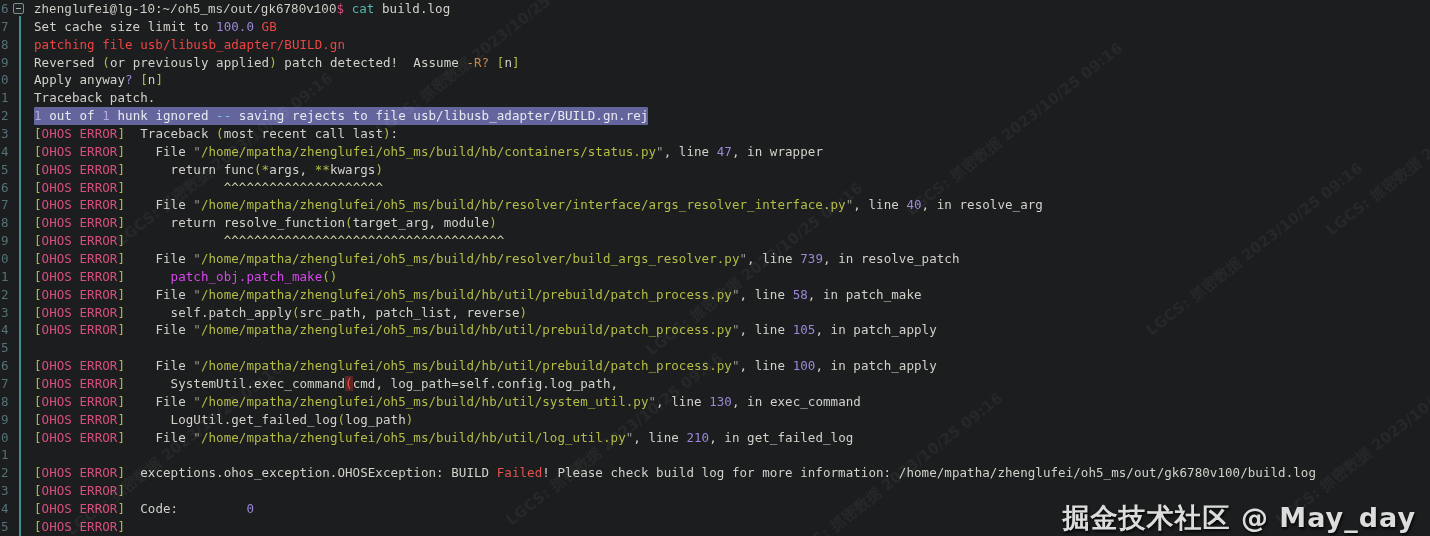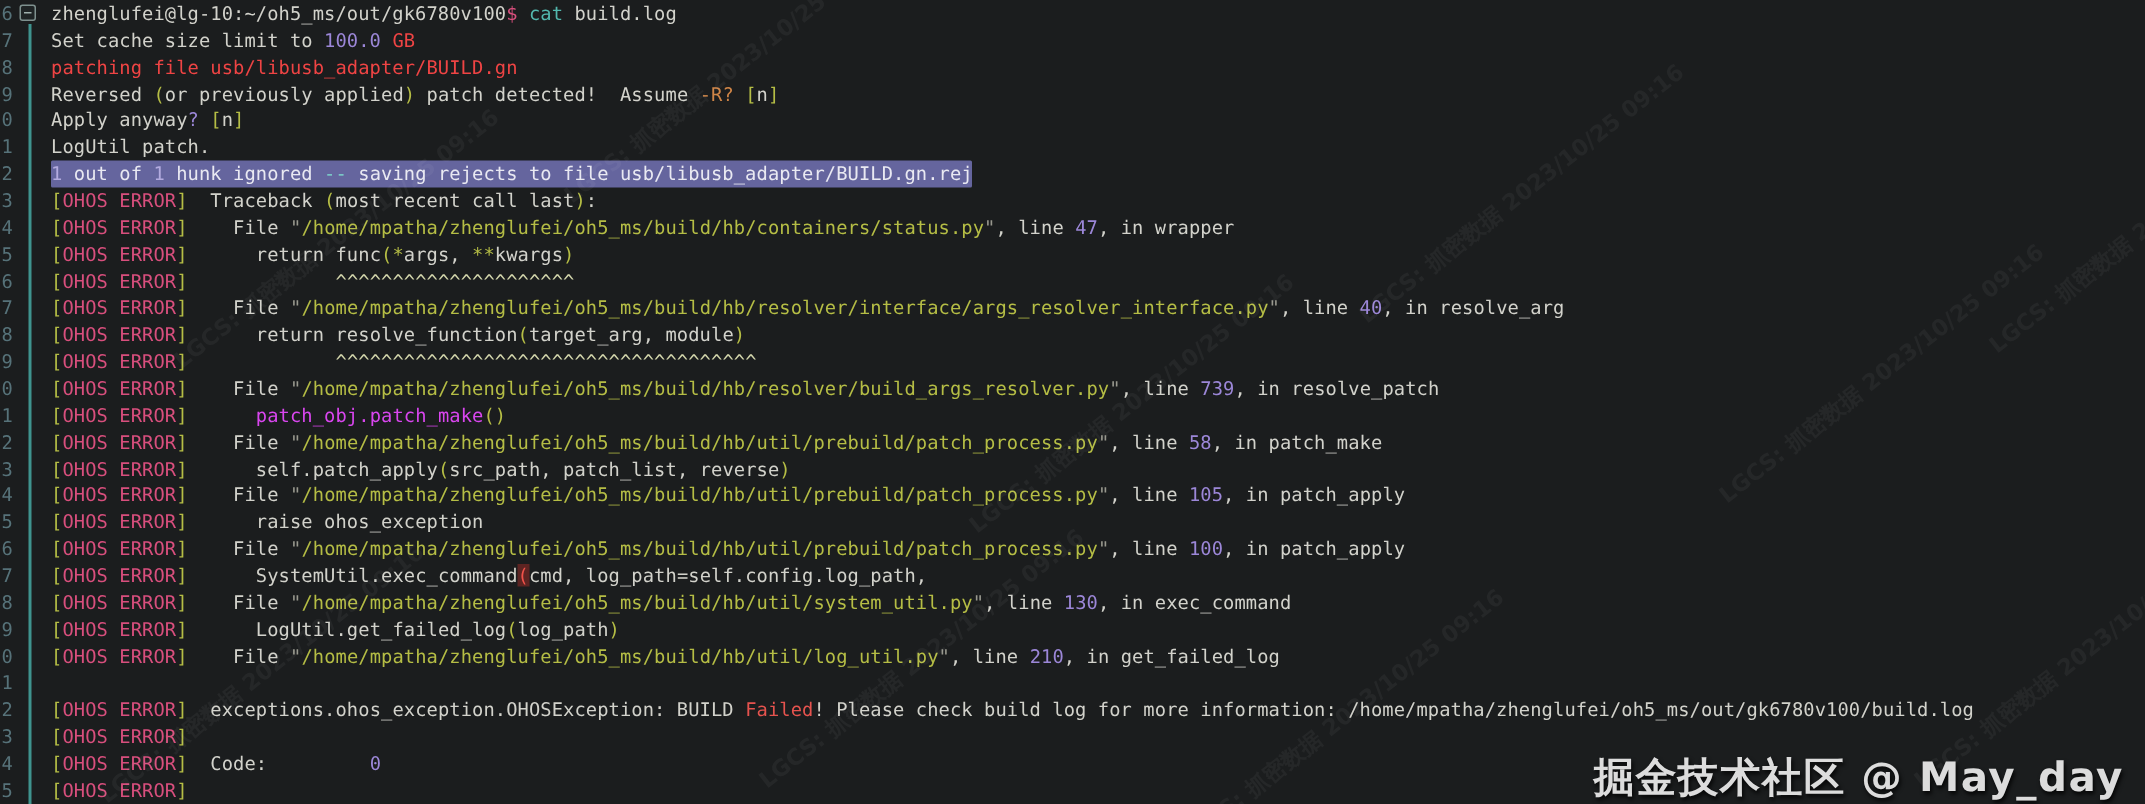--- a/index.html
+++ b/index.html
@@ -54,40 +54,40 @@
     z-index:6;letter-spacing:1px;
   }
 </style>
 </head>
 <body>
 
 <div class="screen">
   <div class="fold-guide"></div>
   <div class="fold-icon"></div>
   <div class="rows" id="rows">
-      <div class="row"><span class="ln">6</span><span class="content"><span style="color: rgb(210, 210, 203);">zhenglufei@lg-10:~/oh5_ms/out/gk6780v100</span><span style="color: rgb(216, 79, 125);">$</span><span style="color: rgb(210, 210, 203);"> </span><span style="color: rgb(83, 184, 174);">cat</span><span style="color: rgb(210, 210, 203);"> build.log</span></span></div>
+      <div class="row"><span class="ln">6</span><span class="content"><span style="color: rgb(210, 210, 203); font-family: Liberation Mono, monospace;">zhenglufei@lg-10:~/oh5_ms/out/gk6780v100</span><span style="color: rgb(216, 79, 125);">$</span><span style="color: rgb(210, 210, 203);"> </span><span style="color: rgb(83, 184, 174);">cat</span><span style="color: rgb(210, 210, 203);"> build.log</span></span></div>
       <div class="row"><span class="ln">7</span><span class="content"><span style="color: rgb(210, 210, 203);">Set cache size limit to </span><span style="color: rgb(156, 135, 216);">100.0</span><span style="color: #ef4444;"> GB</span></span></div>
       <div class="row"><span class="ln">8</span><span class="content"><span style="color: #ef4444;">patching file usb/libusb_adapter/BUILD.gn</span></span></div>
       <div class="row"><span class="ln">9</span><span class="content"><span style="color: rgb(210, 210, 203);">Reversed </span><span style="color: rgb(181, 189, 69);">(</span><span style="color: rgb(210, 210, 203);">or previously applied</span><span style="color: rgb(181, 189, 69);">)</span><span style="color: rgb(210, 210, 203);"> patch detected!  Assume </span><span style="color: rgb(207, 133, 71);">-R?</span><span style="color: rgb(210, 210, 203);"> </span><span style="color: rgb(181, 189, 69);">[</span><span style="color: rgb(210, 210, 203);">n</span><span style="color: rgb(181, 189, 69);">]</span></span></div>
       <div class="row"><span class="ln">0</span><span class="content"><span style="color: rgb(210, 210, 203);">Apply anyway</span><span style="color: rgb(156, 135, 216);">?</span><span style="color: rgb(210, 210, 203);"> </span><span style="color: rgb(181, 189, 69);">[</span><span style="color: rgb(210, 210, 203);">n</span><span style="color: rgb(181, 189, 69);">]</span></span></div>
-      <div class="row"><span class="ln">1</span><span class="content"><span style="color: rgb(210, 210, 203);">LogUtil patch.</span></span></div>
+      <div class="row"><span class="ln">1</span><span class="content"><span style="color: rgb(210, 210, 203);">Traceback patch.</span></span></div>
       <div class="row"><span class="ln">2</span><span class="content selline"><span style="color: rgb(179, 171, 223);">1</span><span style="color: rgb(233, 233, 242);"> out of </span><span style="color: rgb(179, 171, 223);">1</span><span style="color: rgb(233, 233, 242);"> hunk ignored </span><span style="color: rgb(124, 208, 202);">--</span><span style="color: rgb(233, 233, 242);"> saving rejects to file usb/libusb_adapter/BUILD.gn.rej</span></span></div>
       <div class="row"><span class="ln">3</span><span class="content"><span style="color: rgb(181, 189, 69);">[</span><span style="color: rgb(216, 79, 125);">OHOS ERROR</span><span style="color: rgb(181, 189, 69);">]</span><span style="color: rgb(210, 210, 203);">  Traceback </span><span style="color: rgb(181, 189, 69);">(</span><span style="color: rgb(210, 210, 203);">most recent call last</span><span style="color: rgb(181, 189, 69);">)</span><span style="color: rgb(210, 210, 203);">:</span></span></div>
       <div class="row"><span class="ln">4</span><span class="content"><span style="color: rgb(181, 189, 69);">[</span><span style="color: rgb(216, 79, 125);">OHOS ERROR</span><span style="color: rgb(181, 189, 69);">]</span><span style="color: rgb(210, 210, 203);">    File </span><span style="color: rgb(152, 152, 142);">"</span><span style="color: rgb(181, 189, 69);">/home/mpatha/zhenglufei/oh5_ms/build/hb/containers/status.py</span><span style="color: rgb(152, 152, 142);">"</span><span style="color: rgb(210, 210, 203);">, line </span><span style="color: rgb(156, 135, 216);">47</span><span style="color: rgb(210, 210, 203);">, in wrapper</span></span></div>
       <div class="row"><span class="ln">5</span><span class="content"><span style="color: rgb(181, 189, 69);">[</span><span style="color: rgb(216, 79, 125);">OHOS ERROR</span><span style="color: rgb(181, 189, 69);">]</span><span style="color: rgb(210, 210, 203);">      return func</span><span style="color: rgb(181, 189, 69);">(*</span><span style="color: rgb(210, 210, 203);">args</span><span style="color: rgb(210, 210, 203);">, </span><span style="color: rgb(181, 189, 69);">**</span><span style="color: rgb(210, 210, 203);">kwargs</span><span style="color: rgb(181, 189, 69);">)</span></span></div>
       <div class="row"><span class="ln">6</span><span class="content"><span style="color: rgb(181, 189, 69);">[</span><span style="color: rgb(216, 79, 125);">OHOS ERROR</span><span style="color: rgb(181, 189, 69);">]</span><span style="color: rgb(210, 210, 203);">             </span><span style="color: rgb(211, 214, 172);">^^^^^^^^^^^^^^^^^^^^^</span></span></div>
       <div class="row"><span class="ln">7</span><span class="content"><span style="color: rgb(181, 189, 69);">[</span><span style="color: rgb(216, 79, 125);">OHOS ERROR</span><span style="color: rgb(181, 189, 69);">]</span><span style="color: rgb(210, 210, 203);">    File </span><span style="color: rgb(152, 152, 142);">"</span><span style="color: rgb(181, 189, 69);">/home/mpatha/zhenglufei/oh5_ms/build/hb/resolver/interface/args_resolver_interface.py</span><span style="color: rgb(152, 152, 142);">"</span><span style="color: rgb(210, 210, 203);">, line </span><span style="color: rgb(156, 135, 216);">40</span><span style="color: rgb(210, 210, 203);">, in resolve_arg</span></span></div>
       <div class="row"><span class="ln">8</span><span class="content"><span style="color: rgb(181, 189, 69);">[</span><span style="color: rgb(216, 79, 125);">OHOS ERROR</span><span style="color: rgb(181, 189, 69);">]</span><span style="color: rgb(210, 210, 203);">      return resolve_function</span><span style="color: rgb(181, 189, 69);">(</span><span style="color: rgb(210, 210, 203);">target_arg</span><span style="color: rgb(210, 210, 203);">, </span><span style="color: rgb(210, 210, 203);">module</span><span style="color: rgb(181, 189, 69);">)</span></span></div>
       <div class="row"><span class="ln">9</span><span class="content"><span style="color: rgb(181, 189, 69);">[</span><span style="color: rgb(216, 79, 125);">OHOS ERROR</span><span style="color: rgb(181, 189, 69);">]</span><span style="color: rgb(210, 210, 203);">             </span><span style="color: rgb(211, 214, 172);">^^^^^^^^^^^^^^^^^^^^^^^^^^^^^^^^^^^^^</span></span></div>
       <div class="row"><span class="ln">0</span><span class="content"><span style="color: rgb(181, 189, 69);">[</span><span style="color: rgb(216, 79, 125);">OHOS ERROR</span><span style="color: rgb(181, 189, 69);">]</span><span style="color: rgb(210, 210, 203);">    File </span><span style="color: rgb(152, 152, 142);">"</span><span style="color: rgb(181, 189, 69);">/home/mpatha/zhenglufei/oh5_ms/build/hb/resolver/build_args_resolver.py</span><span style="color: rgb(152, 152, 142);">"</span><span style="color: rgb(210, 210, 203);">, line </span><span style="color: rgb(156, 135, 216);">739</span><span style="color: rgb(210, 210, 203);">, in resolve_patch</span></span></div>
       <div class="row"><span class="ln">1</span><span class="content"><span style="color: rgb(181, 189, 69);">[</span><span style="color: rgb(216, 79, 125);">OHOS ERROR</span><span style="color: rgb(181, 189, 69);">]</span><span style="color: #d946ef;">      patch_obj.patch_make</span><span style="color: rgb(181, 189, 69);">()</span></span></div>
       <div class="row"><span class="ln">2</span><span class="content"><span style="color: rgb(181, 189, 69);">[</span><span style="color: rgb(216, 79, 125);">OHOS ERROR</span><span style="color: rgb(181, 189, 69);">]</span><span style="color: rgb(210, 210, 203);">    File </span><span style="color: rgb(152, 152, 142);">"</span><span style="color: rgb(181, 189, 69);">/home/mpatha/zhenglufei/oh5_ms/build/hb/util/prebuild/patch_process.py</span><span style="color: rgb(152, 152, 142);">"</span><span style="color: rgb(210, 210, 203);">, line </span><span style="color: rgb(156, 135, 216);">58</span><span style="color: rgb(210, 210, 203);">, in patch_make</span></span></div>
       <div class="row"><span class="ln">3</span><span class="content"><span style="color: rgb(181, 189, 69);">[</span><span style="color: rgb(216, 79, 125);">OHOS ERROR</span><span style="color: rgb(181, 189, 69);">]</span><span style="color: rgb(210, 210, 203);">      self.patch_apply</span><span style="color: rgb(181, 189, 69);">(</span><span style="color: rgb(210, 210, 203);">src_path</span><span style="color: rgb(210, 210, 203);">, </span><span style="color: rgb(210, 210, 203);">patch_list</span><span style="color: rgb(210, 210, 203);">, </span><span style="color: rgb(210, 210, 203);">reverse</span><span style="color: rgb(181, 189, 69);">)</span></span></div>
       <div class="row"><span class="ln">4</span><span class="content"><span style="color: rgb(181, 189, 69);">[</span><span style="color: rgb(216, 79, 125);">OHOS ERROR</span><span style="color: rgb(181, 189, 69);">]</span><span style="color: rgb(210, 210, 203);">    File </span><span style="color: rgb(152, 152, 142);">"</span><span style="color: rgb(181, 189, 69);">/home/mpatha/zhenglufei/oh5_ms/build/hb/util/prebuild/patch_process.py</span><span style="color: rgb(152, 152, 142);">"</span><span style="color: rgb(210, 210, 203);">, line </span><span style="color: rgb(156, 135, 216);">105</span><span style="color: rgb(210, 210, 203);">, in patch_apply</span></span></div>
-      <div class="row"><span class="ln">5</span><span class="content"><span style="color: rgb(181, 189, 69);">[</span><span style="color: rgb(216, 79, 125);">OHOS ERROR</span><span style="color: rgb(181, 189, 69);">]</span><span style="color: rgb(210, 210, 203);">      raise ohos_exception</span></span></div>
+      <div class="row"><span class="ln">5</span></div>
       <div class="row"><span class="ln">6</span><span class="content"><span style="color: rgb(181, 189, 69);">[</span><span style="color: rgb(216, 79, 125);">OHOS ERROR</span><span style="color: rgb(181, 189, 69);">]</span><span style="color: rgb(210, 210, 203);">    File </span><span style="color: rgb(152, 152, 142);">"</span><span style="color: rgb(181, 189, 69);">/home/mpatha/zhenglufei/oh5_ms/build/hb/util/prebuild/patch_process.py</span><span style="color: rgb(152, 152, 142);">"</span><span style="color: rgb(210, 210, 203);">, line </span><span style="color: rgb(156, 135, 216);">100</span><span style="color: rgb(210, 210, 203);">, in patch_apply</span></span></div>
       <div class="row"><span class="ln">7</span><span class="content"><span style="color: rgb(181, 189, 69);">[</span><span style="color: rgb(216, 79, 125);">OHOS ERROR</span><span style="color: rgb(181, 189, 69);">]</span><span style="color: rgb(210, 210, 203);">      SystemUtil.exec_command</span><span style="color: rgb(241, 82, 74); background: rgb(93, 36, 34);">(</span><span style="color: rgb(210, 210, 203);">cmd</span><span style="color: rgb(210, 210, 203);">, </span><span style="color: rgb(210, 210, 203);">log_path</span><span style="color: rgb(210, 210, 203);">=</span><span style="color: rgb(210, 210, 203);">self.config.log_path</span><span style="color: rgb(210, 210, 203);">,</span></span></div>
       <div class="row"><span class="ln">8</span><span class="content"><span style="color: rgb(181, 189, 69);">[</span><span style="color: rgb(216, 79, 125);">OHOS ERROR</span><span style="color: rgb(181, 189, 69);">]</span><span style="color: rgb(210, 210, 203);">    File </span><span style="color: rgb(152, 152, 142);">"</span><span style="color: rgb(181, 189, 69);">/home/mpatha/zhenglufei/oh5_ms/build/hb/util/system_util.py</span><span style="color: rgb(152, 152, 142);">"</span><span style="color: rgb(210, 210, 203);">, line </span><span style="color: rgb(156, 135, 216);">130</span><span style="color: rgb(210, 210, 203);">, in exec_command</span></span></div>
       <div class="row"><span class="ln">9</span><span class="content"><span style="color: rgb(181, 189, 69);">[</span><span style="color: rgb(216, 79, 125);">OHOS ERROR</span><span style="color: rgb(181, 189, 69);">]</span><span style="color: rgb(210, 210, 203);">      LogUtil.get_failed_log</span><span style="color: rgb(181, 189, 69);">(</span><span style="color: rgb(210, 210, 203);">log_path</span><span style="color: rgb(181, 189, 69);">)</span></span></div>
       <div class="row"><span class="ln">0</span><span class="content"><span style="color: rgb(181, 189, 69);">[</span><span style="color: rgb(216, 79, 125);">OHOS ERROR</span><span style="color: rgb(181, 189, 69);">]</span><span style="color: rgb(210, 210, 203);">    File </span><span style="color: rgb(152, 152, 142);">"</span><span style="color: rgb(181, 189, 69);">/home/mpatha/zhenglufei/oh5_ms/build/hb/util/log_util.py</span><span style="color: rgb(152, 152, 142);">"</span><span style="color: rgb(210, 210, 203);">, line </span><span style="color: rgb(156, 135, 216);">210</span><span style="color: rgb(210, 210, 203);">, in get_failed_log</span></span></div>
       <div class="row"><span class="ln">1</span></div>
       <div class="row"><span class="ln">2</span><span class="content"><span style="color: rgb(181, 189, 69);">[</span><span style="color: rgb(216, 79, 125);">OHOS ERROR</span><span style="color: rgb(181, 189, 69);">]</span><span style="color: rgb(210, 210, 203);">  exceptions.ohos_exception.OHOSException: BUILD </span><span style="color: rgb(229, 83, 78);">Failed</span><span style="color: rgb(210, 210, 203);">! Please check build log for more information: /home/mpatha/zhenglufei/oh5_ms/out/gk6780v100/build.log</span></span></div>
       <div class="row"><span class="ln">3</span><span class="content"><span style="color: rgb(181, 189, 69);">[</span><span style="color: rgb(216, 79, 125);">OHOS ERROR</span><span style="color: rgb(181, 189, 69);">]</span></span></div>
       <div class="row"><span class="ln">4</span><span class="content"><span style="color: rgb(181, 189, 69);">[</span><span style="color: rgb(216, 79, 125);">OHOS ERROR</span><span style="color: rgb(181, 189, 69);">]</span><span style="color: rgb(210, 210, 203);">  Code:         </span><span style="color: rgb(156, 135, 216);">0</span></span></div>
       <div class="row"><span class="ln">5</span><span class="content"><span style="color: rgb(181, 189, 69);">[</span><span style="color: rgb(216, 79, 125);">OHOS ERROR</span><span style="color: rgb(181, 189, 69);">]</span></span></div>

